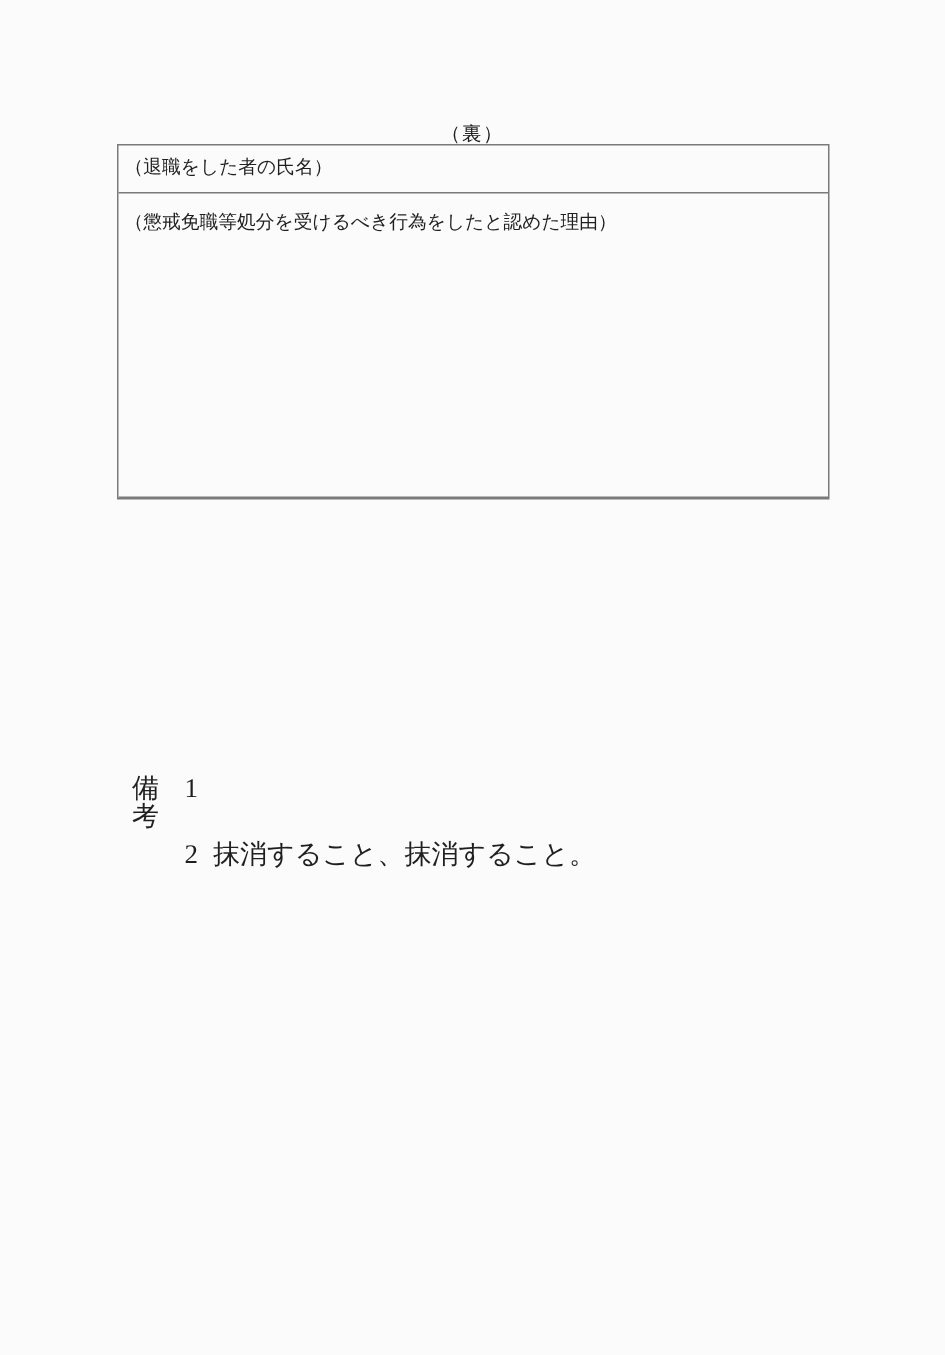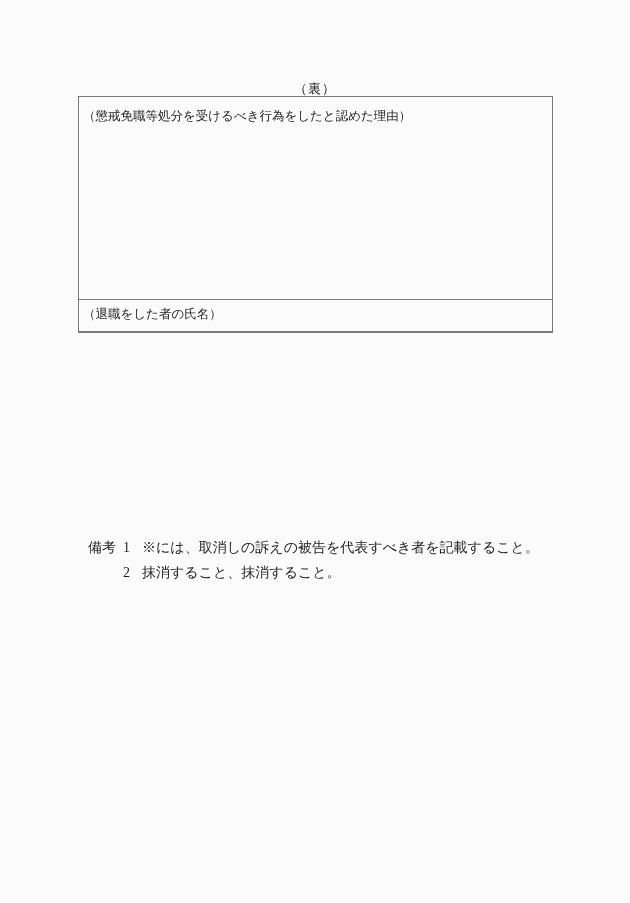--- a/index.html
+++ b/index.html
@@ -45,56 +45,55 @@
   .row3 {
     height: 173px;
     padding: 4px 5px 0 4px;
   }
   .field-label {
     font-size: 12.5px;
     line-height: 19px;
   }
   .notes {
     position: absolute;
-    left: 88px; top: 538px;
-    font-size: 14px;
+    left: 88px; top: 516px;
+    font-size: 18px;
     line-height: 19px;
   }
   .note-row { display: flex; }
   .note-row + .note-row { margin-top: 6px; }
   .note-head { width: 35px; flex: 0 0 35px; }
   .note-num  { width: 19px; flex: 0 0 19px; }
   .note-text { flex: 1; }
 </style>
 </head>
 <body>
 
 <div class="sheet">
 
   <div class="side-label">（裏）</div>
 
   <div class="form-table">
 
+    <div class="row row1">
+      <div class="field-label">（退職をした者の氏名）</div>
+    </div>
+
     <div class="row row2">
       <div class="field-label">（懲戒免職等処分を受けるべき行為をしたと認めた理由）</div>
-    </div>
-
-    <div class="row row1">
-      <div class="field-label">（退職をした者の氏名）</div>
     </div>
 
 
   </div>
 
   <div class="notes">
 
     <div class="note-row">
       <span class="note-head">備考</span>
       <span class="note-num">1</span>
-      <span class="note-text">※には、取消しの訴えの被告を代表すべき者を記載すること。</span>
     </div>
 
     <div class="note-row">
       <span class="note-head"></span>
       <span class="note-num">2</span>
       <span class="note-text">抹消すること、抹消すること。</span>
     </div>
 
   </div>
 

